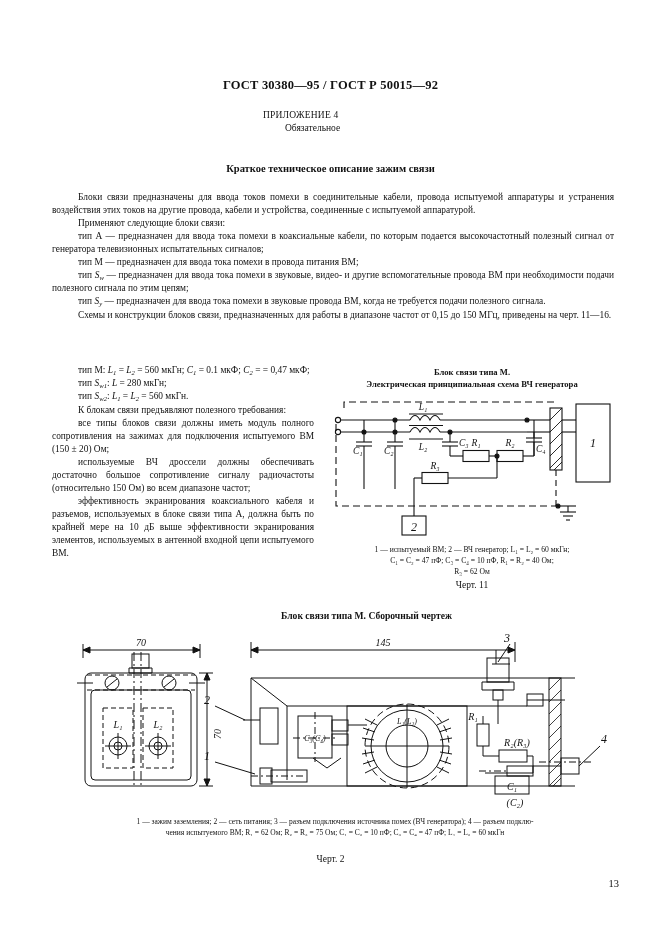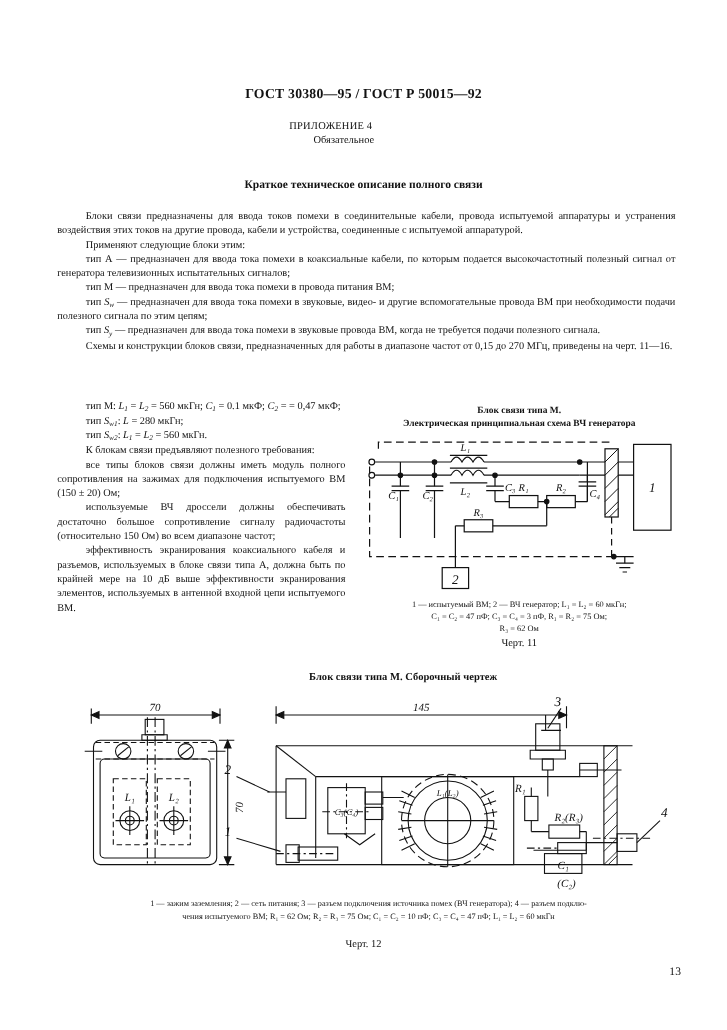--- a/index.html
+++ b/index.html
@@ -154,34 +154,34 @@
 
 <div class="page">
 
   <div class="doc-header">ГОСТ 30380—95 / ГОСТ Р 50015—92</div>
 
   <div class="annex-block">
     <div class="annex-title">ПРИЛОЖЕНИЕ 4</div>
     <div class="annex-sub">Обязательное</div>
   </div>
 
-  <div class="section-title">Краткое техническое описание полного связи</div>
+  <div class="section-title">Краткое техническое описание зажим связи</div>
 
   <div class="body-wide">
     <p class="ind">Блоки связи предназначены для ввода токов помехи в соединительные кабели, провода испытуемой аппаратуры и устранения воздействия этих токов на другие провода, кабели и устройства, соединенные с испытуемой аппаратурой.</p>
-    <p class="ind">Применяют следующие блоки этим:</p>
+    <p class="ind">Применяют следующие блоки связи:</p>
     <p class="ind">тип А — предназначен для ввода тока помехи в коаксиальные кабели, по которым подается высокочастотный полезный сигнал от генератора телевизионных испытательных сигналов;</p>
     <p class="ind">тип М — предназначен для ввода тока помехи в провода питания ВМ;</p>
     <p class="ind">
       тип <i class="v">S<sub>w</sub></i> — предназначен для ввода тока помехи в звуковые, видео- и другие вспомогательные провода ВМ при необходимости подачи полезного сигнала по этим цепям;
     </p>
     <p class="ind">
       тип <i class="v">S<sub>y</sub></i> — предназначен для ввода тока помехи в звуковые провода ВМ, когда не требуется подачи полезного сигнала.
     </p>
-    <p class="ind">Схемы и конструкции блоков связи, предназначенных для работы в диапазоне частот от 0,15 до 270 МГц, приведены на черт. 11—16.</p>
+    <p class="ind">Схемы и конструкции блоков связи, предназначенных для работы в диапазоне частот от 0,15 до 150 МГц, приведены на черт. 11—16.</p>
   </div>
 
   <div class="body-left">
     <p class="ind">тип М: <i class="v">L</i><sub>1</sub> = <i class="v">L</i><sub>2</sub> = 560 мкГн; <i class="v">C</i><sub>1</sub> = 0.1 мкФ; <i class="v">C</i><sub>2</sub> = = 0,47 мкФ;</p>
     <p class="ind">тип <i class="v">S<sub>w</sub></i><sub>1</sub>: <i class="v">L</i> = 280 мкГн;</p>
     <p class="ind">тип <i class="v">S<sub>w</sub></i><sub>2</sub>: <i class="v">L</i><sub>1</sub> = <i class="v">L</i><sub>2</sub> = 560 мкГн.</p>
     <p class="ind">К блокам связи предъявляют полезного требования:</p>
     <p class="ind">все типы блоков связи должны иметь модуль полного сопротивления на зажимах для подключения испытуемого ВМ (150 ± 20) Ом;</p>
     <p class="ind">используемые ВЧ дроссели должны обеспечивать достаточно большое сопротивление сигналу радиочастоты (относительно 150 Ом) во всем диапазоне частот;</p>
     <p class="ind">эффективность экранирования коаксиального кабеля и разъемов, используемых в блоке связи типа А, должна быть по крайней мере на 10 дБ выше эффективности экранирования элементов, используемых в антенной входной цепи испытуемого ВМ.</p>
@@ -292,21 +292,21 @@
       </g>
       <g font-size="12" font-style="italic">
         <text x="271" y="53" text-anchor="middle">1</text>
         <text x="92" y="137" text-anchor="middle">2</text>
       </g>
     </svg>
   </div>
 
   <div class="fig11-caption">
     <div>1 — испытуемый ВМ; 2 — ВЧ генератор; L₁ = L₂ = 60 мкГн;</div>
-    <div>C₁ = C₂ = 47 пФ; C₃ = C₄ = 3 пФ, R₁ = R₂ = 75 Ом;</div>
+    <div>C₁ = C₂ = 47 пФ; C₃ = C₄ = 10 пФ, R₁ = R₂ = 40 Ом;</div>
     <div>R₃ = 62 Ом</div>
   </div>
   <div class="fig11-num">Черт. 11</div>
 
   <div class="fig12-title">Блок связи типа М. Сборочный чертеж</div>
 
   <div class="fig12-box">
     <svg width="560" height="185" viewBox="0 0 560 185">
       <g stroke="#121212" fill="none" stroke-width="1">
 
@@ -452,17 +452,17 @@
         <text x="452" y="14" text-anchor="middle">3</text>
         <text x="549" y="115" text-anchor="middle">4</text>
       </g>
     </svg>
   </div>
 
   <div class="fig12-caption">
     <div>1 — зажим заземления; 2 — сеть питания; 3 — разъем подключения источника помех (ВЧ генератора); 4 — разъем подклю-</div>
     <div>чения испытуемого ВМ; R₁ = 62 Ом; R₂ = R₃ = 75 Ом; C₁ = C₂ = 10 пФ; C₃ = C₄ = 47 пФ; L₁ = L₂ = 60 мкГн</div>
   </div>
-  <div class="fig12-num">Черт. 12</div>
+  <div class="fig12-num">Черт. 2</div>
 
   <div class="page-number">13</div>
 
 </div>
 
 </body></html>

